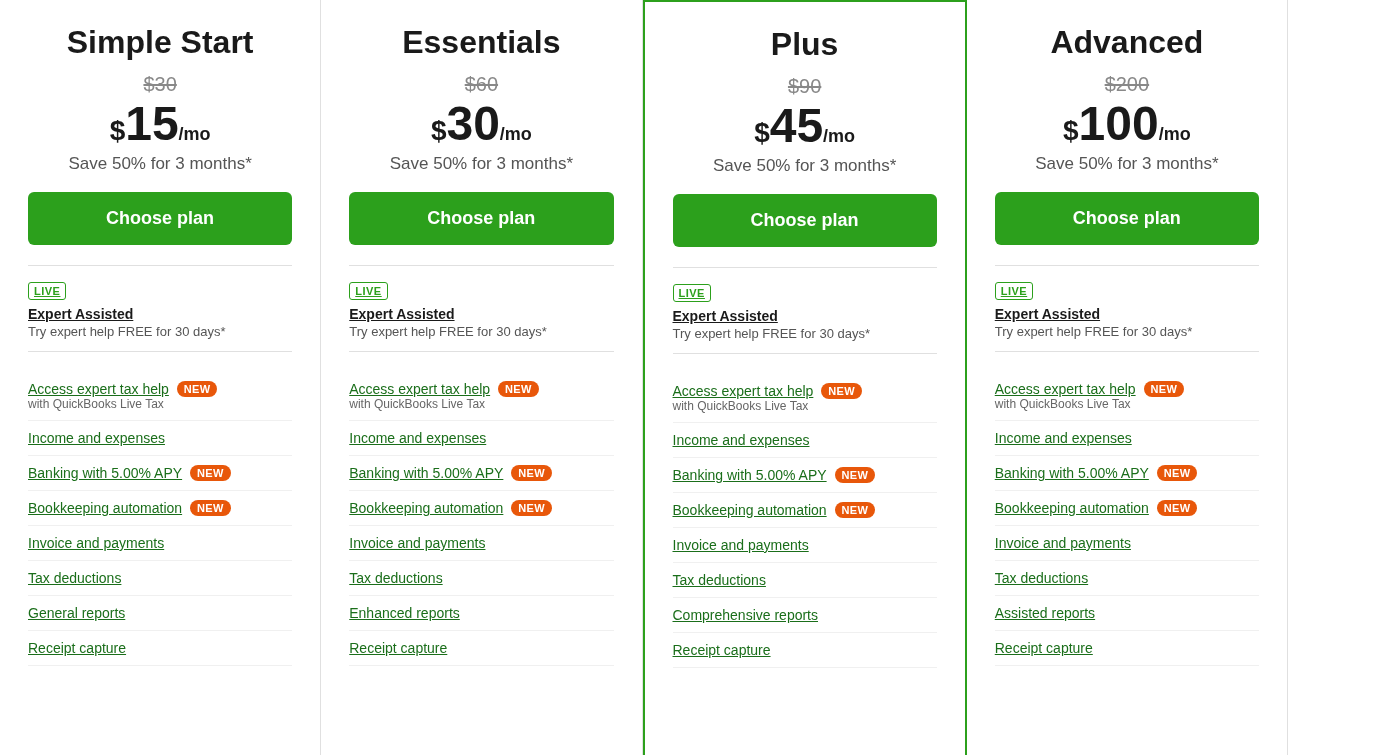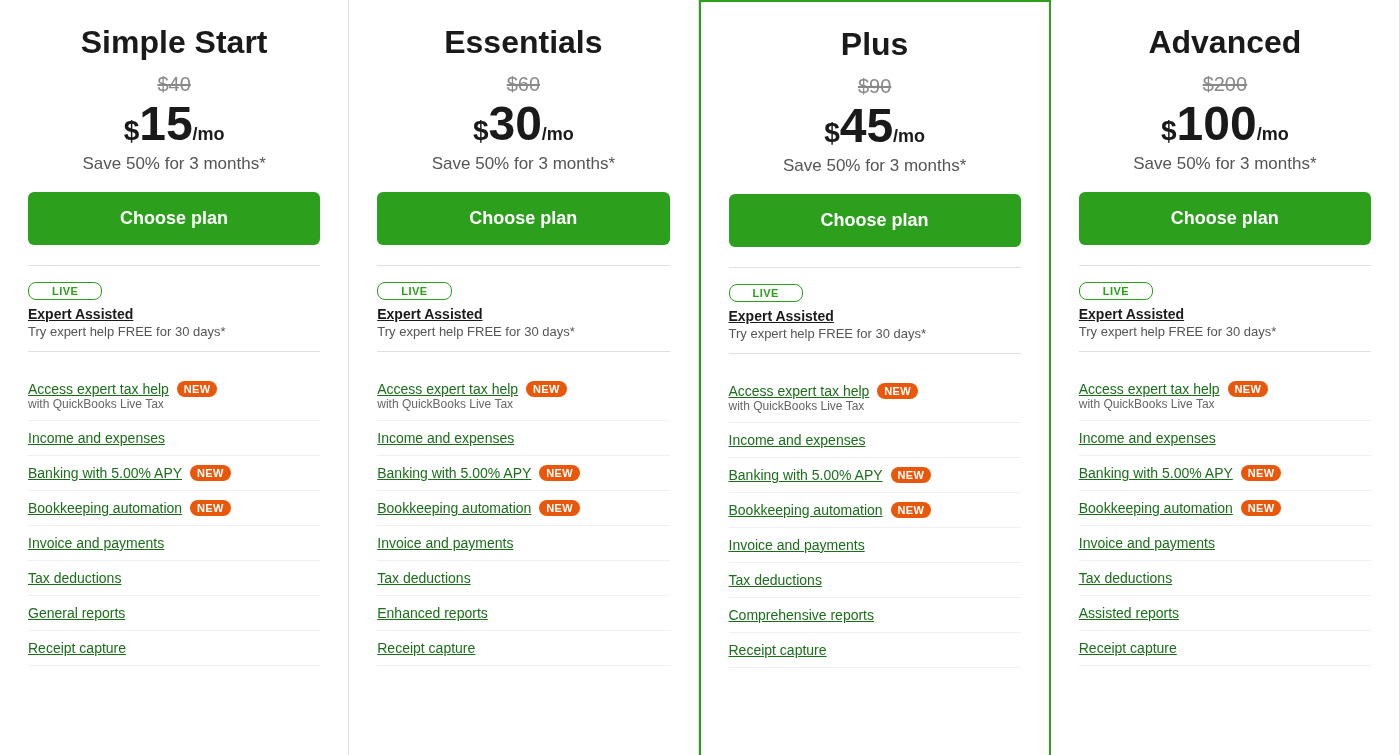--- a/index.html
+++ b/index.html
@@ -3,21 +3,21 @@
   <meta charset="utf-8">
   <style>
     * { box-sizing: border-box; margin: 0; padding: 0; }
     body {
       font-family: -apple-system, BlinkMacSystemFont, 'Segoe UI', Arial, sans-serif;
       background: #fff;
       overflow-x: hidden;
     }
     .plans-container {
       display: flex;
-      width: 1400px;
+      width: 1288px;
       min-height: 755px;
       background: #fff;
     }
     .plan-col {
       flex: 1;
       padding: 24px 28px 20px 28px;
       border-right: 1px solid #e0e0e0;
       display: flex;
       flex-direction: column;
       align-items: center;
@@ -89,25 +89,26 @@
       width: 100%;
       height: 1px;
       background: #e0e0e0;
       margin-bottom: 16px;
     }
     .live-badge {
       border: 1.5px solid #2ca01c;
       color: #2ca01c;
       font-size: 11px;
       font-weight: 700;
-      padding: 2px 23px;
-      border-radius: 8px;
+      padding: 2px 5px;
+      border-radius: 3px;
       display: inline-block;
       margin-bottom: 6px;
       letter-spacing: 0.5px;
+      text-decoration: underline;
     }
     .expert-assisted-label {
       font-size: 14px;
       font-weight: 700;
       text-decoration: underline;
       color: #1a1a1a;
       margin-bottom: 2px;
       align-self: flex-start;
     }
     .expert-try-text {
@@ -164,21 +165,21 @@
       display: flex;
       flex-direction: column;
     }
   </style>
 </head>
 <body>
 
 <div class="plans-container">
     <div class="plan-col">
       <div class="plan-name">Simple Start</div>
-      <div class="original-price">$40</div>
+      <div class="original-price">$30</div>
       <div class="current-price">
         <span class="price-dollar-sign">$</span>
         <span class="price-amount">15</span>
         <span class="price-per-mo">/mo</span>
       </div>
       <div class="save-text">Save 50% for 3 months*</div>
       <button class="choose-plan-btn">Choose plan</button>
       <div class="divider"></div>
       <div class="live-section">
         <span class="live-badge">LIVE</span>

